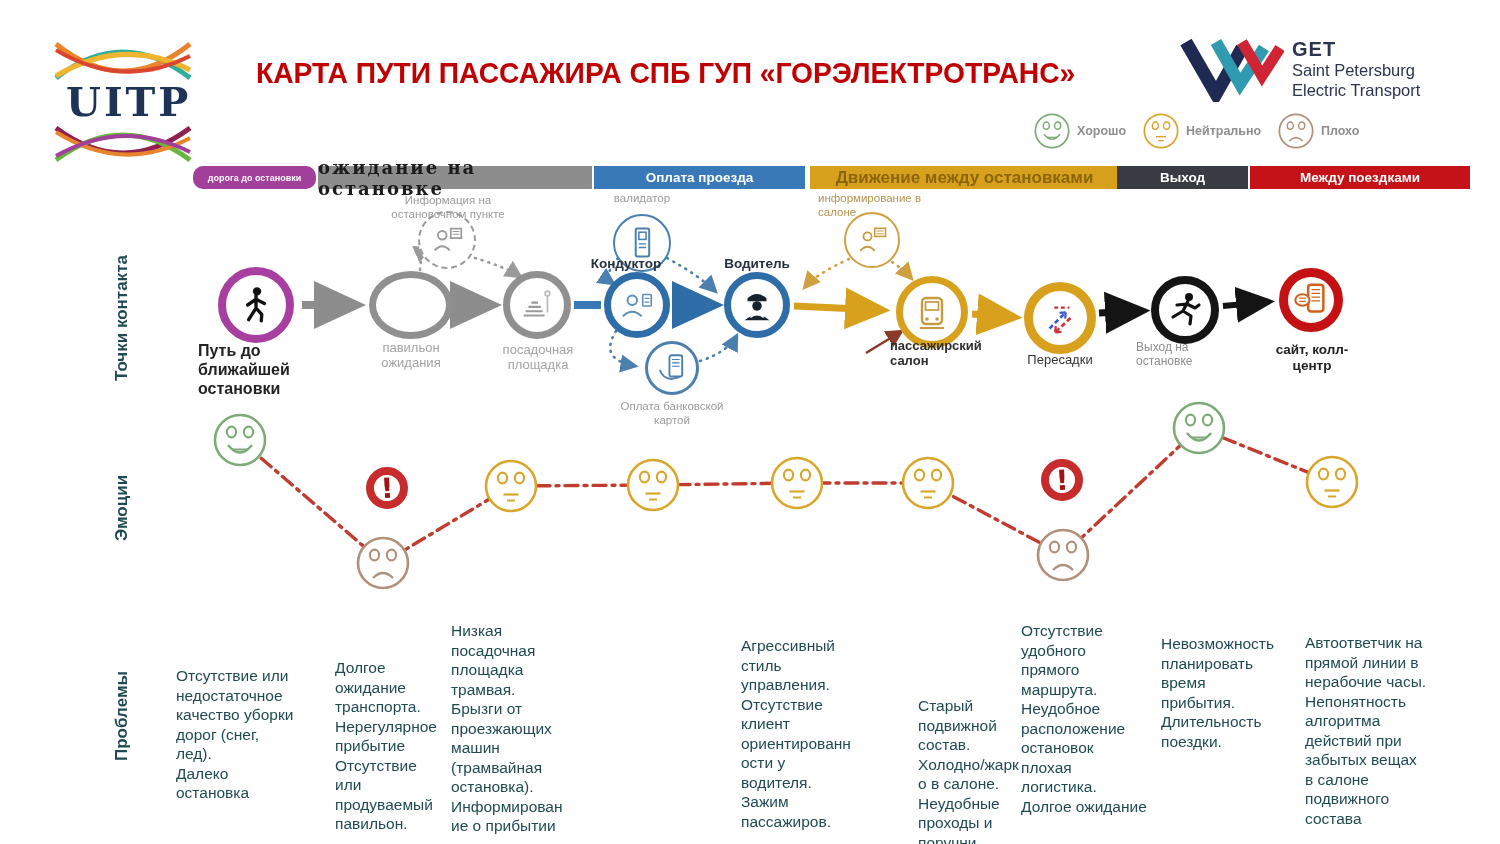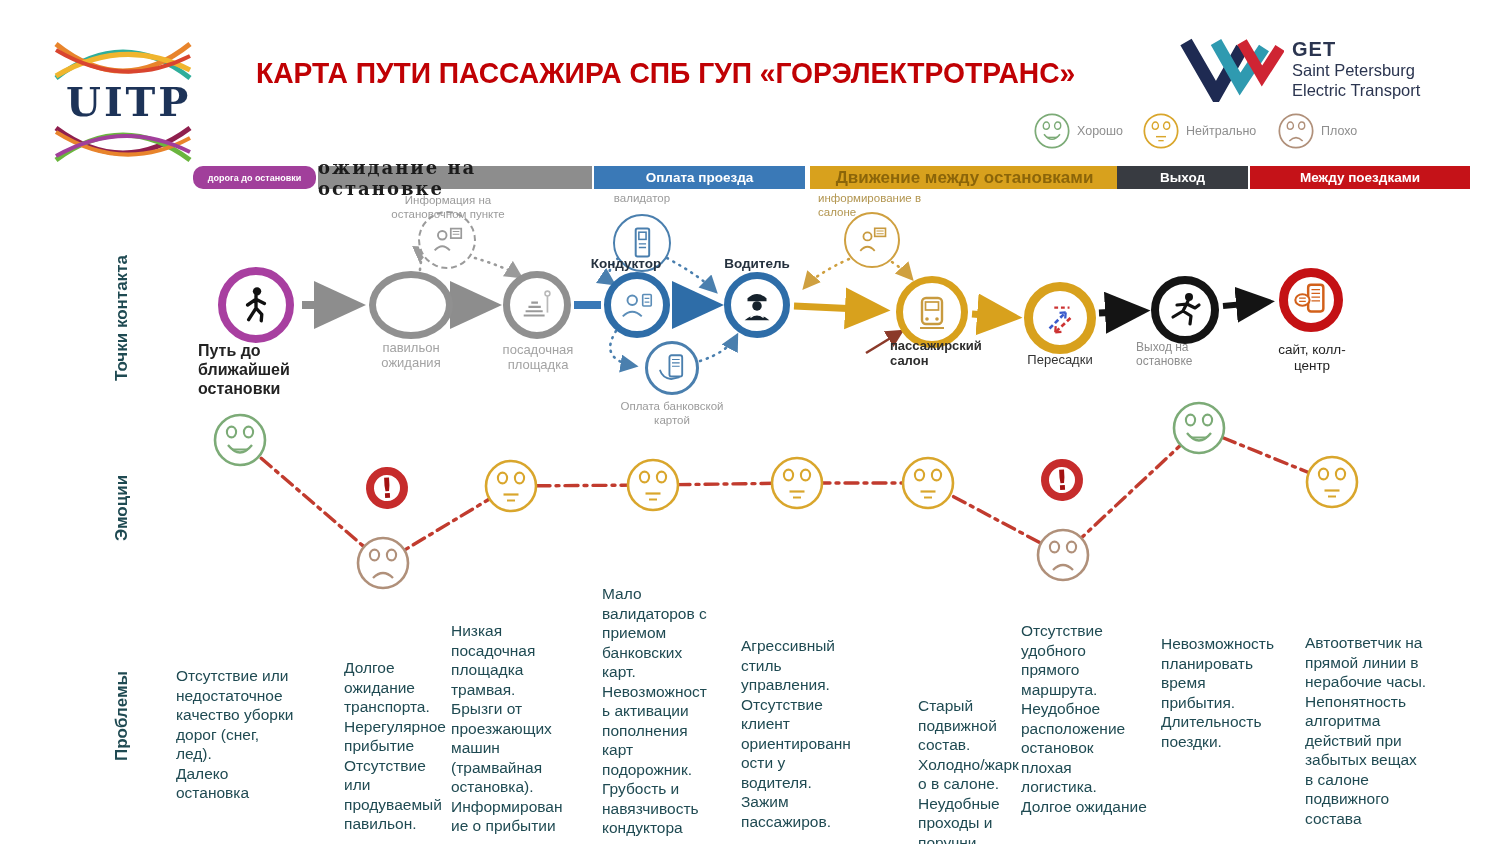--- a/index.html
+++ b/index.html
@@ -6,21 +6,21 @@
   .canvas{position:relative;width:1500px;height:844px;background:#ffffff;overflow:hidden;
           font-family:"Liberation Sans",sans-serif;}
   .abs{position:absolute;}
   
   .title{position:absolute;left:256px;top:56px;width:840px;font-size:30px;font-weight:bold;
          color:#c00104;letter-spacing:0px;transform:scaleX(.94);transform-origin:left center;white-space:nowrap;}
   .uitp-text{font-family:"DejaVu Serif",serif;font-weight:bold;font-size:40px;color:#1d3358;letter-spacing:3px;}
   .get-text1{font-weight:bold;font-size:20px;color:#2b3550;letter-spacing:1px;}
   .get-text2{font-size:16.5px;color:#2b3550;line-height:1.2;}
   .legend-item{position:absolute;display:flex;align-items:center;gap:7px;}
-  .legend-label{font-size:12.5px;color:#8e8e8e;}
+  .legend-label{font-size:12.5px;color:#8e8e8e;font-weight:bold;}
   
   .stage{position:absolute;top:166px;height:23px;display:flex;align-items:center;justify-content:center;
          color:#fff;font-weight:bold;box-sizing:border-box;}
   .st0{left:193px;width:123px;background:#a13f9b;font-size:9px;border-radius:10px;}
   .st1{left:318px;width:274px;background:#8d8d8d;color:#1c1c1c;font-family:"DejaVu Serif",serif;
        font-size:18px;letter-spacing:2px;}
   .st2{left:594px;width:211px;background:#3a79b7;font-size:13.5px;}
   .st3{left:810px;width:309px;background:#d8a11d;color:rgba(102,72,0,.68);font-size:17px;}
   .st4{left:1117px;width:131px;background:#383b41;font-size:13.5px;}
   .st5{left:1250px;width:220px;background:#c51218;font-size:13.5px;}
@@ -301,62 +301,49 @@
   <div class="lbl" style="left:1136px;top:340px;width:86px;font-size:12px;color:#8e8e8e;">Выход на остановке</div>
 
   <div class="node" style="left:1279px;top:268px;width:64px;height:64px;border:9px solid #c41114;">
     <svg class="icon" width="38" height="38" viewBox="0 0 40 40">
       <rect x="17" y="4" width="16" height="28" rx="3" fill="#fff" stroke="#d2601a" stroke-width="2.6"></rect>
       <path d="M20.5 9 H29.5 M20.5 13 H29.5 M20.5 17 H29.5 M20.5 21 H29.5" stroke="#d2601a" stroke-width="1.4"></path>
       <ellipse cx="11" cy="20" rx="7.5" ry="6" fill="#fff" stroke="#d2601a" stroke-width="2.2"></ellipse>
       <path d="M7.5 18 H14.5 M7.5 21.5 H14.5" stroke="#d2601a" stroke-width="1.3"></path>
     </svg>
   </div>
-  <div class="lbl" style="left:1268px;top:342px;width:88px;font-weight:normal;font-size:13.5px;color:#222;text-align:center;">сайт, колл-центр</div>
+  <div class="lbl" style="left:1268px;top:342px;width:88px;font-weight:bold;font-size:13.5px;color:#222;text-align:center;">сайт, колл-центр</div>
 
   <div class="problem" style="left:176px;top:666px;width:150px;">Отсутствие или
 недостаточное
 качество уборки
 дорог (снег,
 лед).
 Далеко
 остановка</div>
-  <div class="problem" style="left:344px;top:658px;width:122px;">Долгое
+  <div class="problem" style="left:335px;top:658px;width:122px;">Долгое
 ожидание
 транспорта.
 Нерегулярное
 прибытие
 Отсутствие
 или
 продуваемый
 павильон.</div>
   <div class="problem" style="left:451px;top:621px;width:120px;">Низкая
 посадочная
 площадка
 трамвая.
 Брызги от
 проезжающих
 машин
 (трамвайная
 остановка).
 Информирован
 ие о прибытии</div>
-  <div class="problem" style="left:602px;top:584px;width:124px;">Мало
-валидаторов с
-приемом
-банковских
-карт.
-Невозможност
-ь активации
-пополнения
-карт
-подорожник.
-Грубость и
-навязчивость
-кондуктора</div>
   <div class="problem" style="left:741px;top:636px;width:128px;">Агрессивный
 стиль
 управления.
 Отсутствие
 клиент
 ориентированн
 ости у
 водителя.
 Зажим
 пассажиров.</div>

